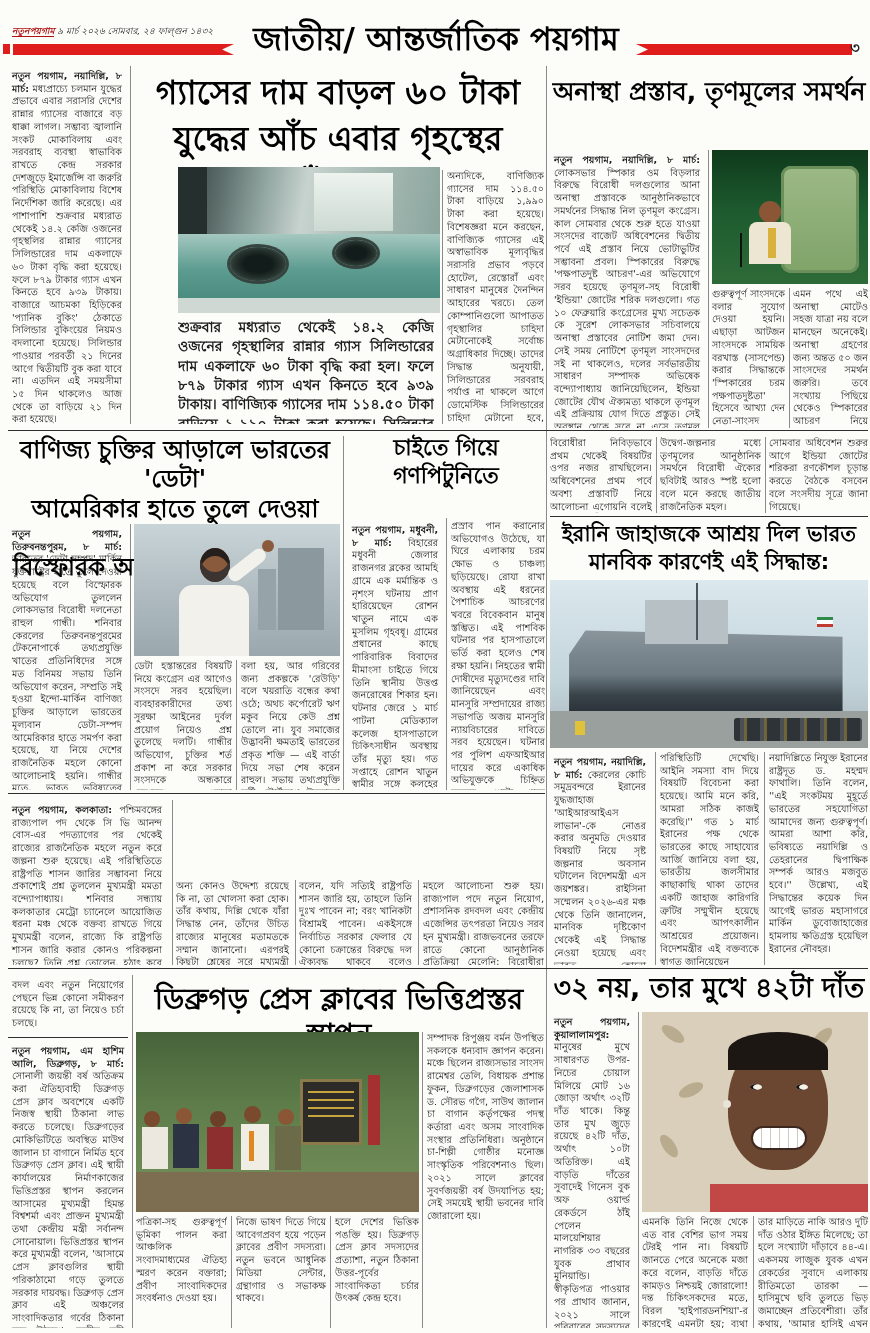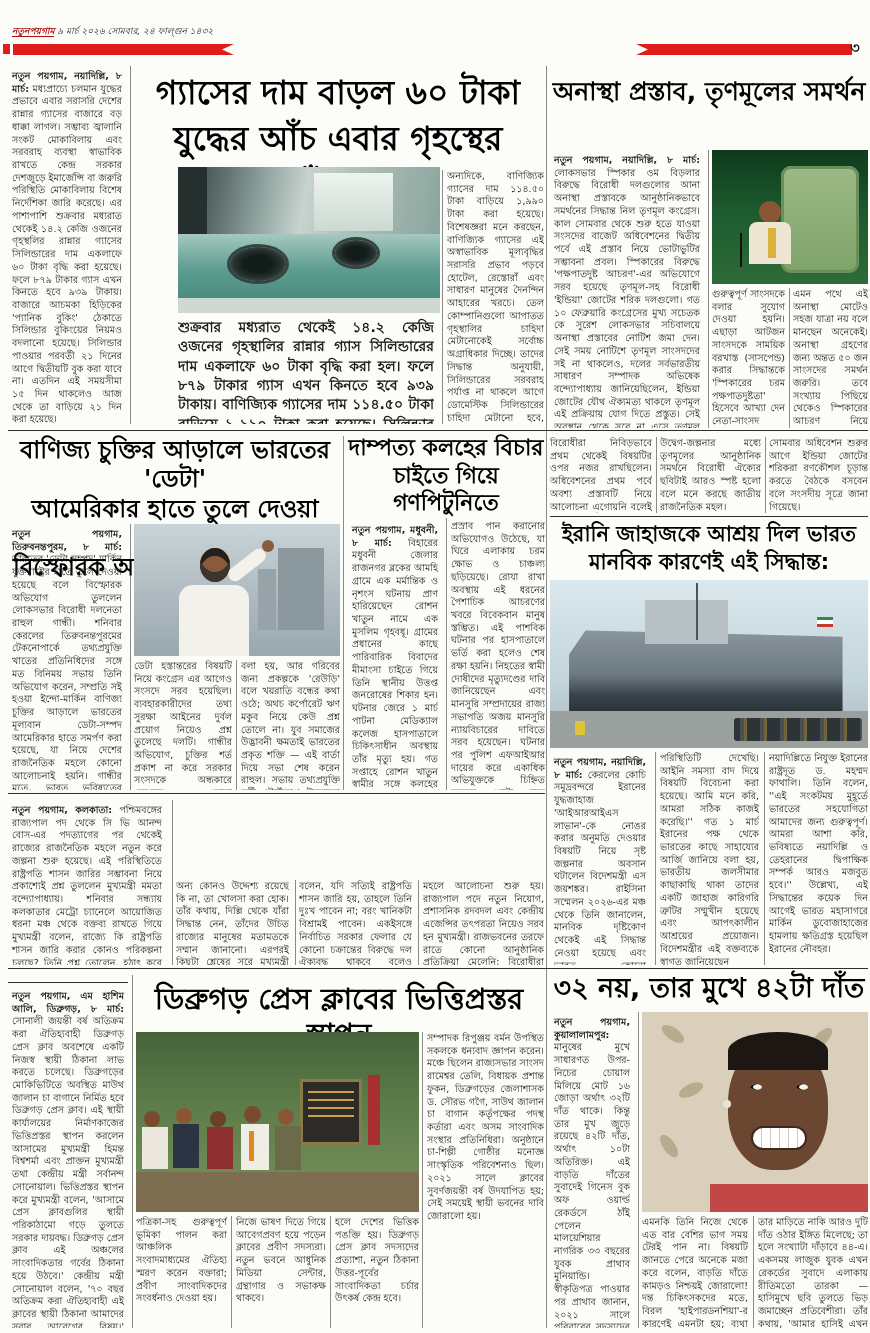--- a/index.html
+++ b/index.html
@@ -24,20 +24,21 @@
 
 <div class="page">
 
   <div class="abs" style="left:12px;top:24px;width:340px;font-size:9px;font-style:italic;">
     <span class="masthead-red">নতুনপয়গাম</span>
     <span>৯ মার্চ ২০২৬ সোমবার, ২৪ ফাল্গুন ১৪৩২</span>
   </div>
   <div class="abs" style="left:3px;top:44px;width:7px;height:10px;background:#df1d1d;"></div>
   <div class="abs ribL" style="left:13px;top:44px;width:221px;height:11px;"></div>
   <div class="abs ribR" style="left:636px;top:44px;width:216px;height:11px;"></div>
+  <div class="abs hl" style="left:250px;top:22px;width:372px;font-size:32px;line-height:1.1;">জাতীয়/ আন্তর্জাতিক পয়গাম</div>
   <div class="abs" style="left:850px;top:36px;font-size:15px;font-weight:bold;">৩</div>
 
   <div class="vr" style="left:546px;top:66px;height:1262px;"></div>
   <div class="vr" style="left:130px;top:66px;height:358px;"></div>
   <div class="vr" style="left:442px;top:170px;height:254px;"></div>
   <div class="vr" style="left:708px;top:150px;height:278px;"></div>
   <div class="vr" style="left:789px;top:288px;height:140px;"></div>
   <div class="hrule" style="left:8px;top:430px;width:860px;"></div>
   <div class="vr" style="left:656px;top:437px;height:76px;"></div>
   <div class="vr" style="left:765px;top:437px;height:76px;"></div>
@@ -123,21 +124,20 @@
       <div class="s" style="left:32%;top:18%;width:30px;height:34px;border-radius:50%;background:#8a5a3c;box-shadow:inset 0 -10px 0 #3c3431, inset 0 8px 0 #26201c;"></div>
       <div class="s" style="left:44%;top:26%;width:44px;height:14px;background:#f2f1ec;transform:rotate(-38deg);border-radius:7px;"></div>
       <div class="s" style="left:62%;top:12%;width:12px;height:12px;border-radius:50%;background:#8a5a3c;"></div>
     </div>
     <div class="abs bd" style="left:134px;top:660px;width:98px;height:130px;">ডেটা হস্তান্তরের বিষয়টি নিয়ে কংগ্রেস এর আগেও সংসদে সরব হয়েছিল। ব্যবহারকারীদের তথ্য সুরক্ষা আইনের দুর্বল প্রয়োগ নিয়েও প্রশ্ন তুলেছে দলটি। গান্ধীর অভিযোগ, চুক্তির শর্ত প্রকাশ না করে সরকার সংসদকে অন্ধকারে রেখেছে। এছাড়া তথ্যপ্রযুক্তি কর্মসংস্থান নিয়েও কেন্দ্রকে একহাত নেন তিনি; বড় প্রযুক্তি সংস্থার একচেটিয়া সুবিধা বাড়ছে বলেও সরব হন বিরোধী দলনেতা।</div>
     <div class="abs bd" style="left:241px;top:660px;width:99px;height:130px;">বলা হয়, আর গরিবের জন্য প্রকল্পকে 'রেউড়ি' বলে খয়রাতি বন্ধের কথা ওঠে; অথচ কর্পোরেট ঋণ মকুব নিয়ে কেউ প্রশ্ন তোলে না। যুব সমাজের উদ্ভাবনী ক্ষমতাই ভারতের প্রকৃত শক্তি — এই বার্তা দিয়ে সভা শেষ করেন রাহুল। সভায় তথ্যপ্রযুক্তি কর্মী, স্টার্টআপ উদ্যোক্তা এবং শিক্ষার্থীরা তাঁর বক্তব্যকে স্বাগত জানান।</div>
   </div>
 
   <div>
     <div class="abs hl" style="left:348px;top:434px;width:196px;font-size:22px;line-height:1.25;">
-      <div>দাম্পত্য কলহের বিচার</div>
       <div>চাইতে গিয়ে গণপিটুনিতে</div>
     </div>
     <div class="abs bd" style="left:348px;top:520px;width:94px;height:270px;">
       <p><b class="dl">নতুন পয়গাম, মধুবনী, ৮ মার্চ:</b>
       <span>বিহারের মধুবনী জেলার রাজনগর ব্লকের আমহি গ্রামে এক মর্মান্তিক ও নৃশংস ঘটনায় প্রাণ হারিয়েছেন রোশন খাতুন নামে এক মুসলিম গৃহবধূ। গ্রামের প্রধানের কাছে পারিবারিক বিবাদের মীমাংসা চাইতে গিয়ে তিনি স্থানীয় উত্তপ্ত জনরোষের শিকার হন। ঘটনার জেরে ১ মার্চ পাটনা মেডিক্যাল কলেজ হাসপাতালে চিকিৎসাধীন অবস্থায় তাঁর মৃত্যু হয়। গত সপ্তাহে রোশন খাতুন স্বামীর সঙ্গে কলহের মীমাংসা চেয়ে গ্রাম্য সালিশিতে গিয়েছিলেন। অভিযোগ, সেখানেই উন্মত্ত জনতা তাঁকে বেধড়ক মারধর করে ও চরম হেনস্থা করে; এমনকি তাঁকে জোরপূর্বক</span></p>
     </div>
     <div class="abs bd" style="left:451px;top:520px;width:94px;height:270px;">প্রস্রাব পান করানোর অভিযোগও উঠেছে, যা ঘিরে এলাকায় চরম ক্ষোভ ও চাঞ্চল্য ছড়িয়েছে। রোযা রাখা অবস্থায় এই ধরনের পৈশাচিক আচরণের খবরে বিবেকবান মানুষ স্তম্ভিত। এই পাশবিক ঘটনার পর হাসপাতালে ভর্তি করা হলেও শেষ রক্ষা হয়নি। নিহতের স্বামী দোষীদের মৃত্যুদণ্ডের দাবি জানিয়েছেন এবং মানসুরি সম্প্রদায়ের রাজ্য সভাপতি অজয় মানসুরি ন্যায়বিচারের দাবিতে সরব হয়েছেন। ঘটনার পর পুলিশ এফআইআর দায়ের করে একাধিক অভিযুক্তকে চিহ্নিত করেছে; গোটা গ্রামে এখন থমথমে পরিবেশ, চলছে পুলিশি টহলদারিও।</div>
   </div>
 
   <div>
@@ -170,20 +170,21 @@
     </div>
     <div class="abs hl" style="left:176px;top:798px;width:368px;font-size:26px;line-height:1.4;">
     </div>
     <div class="abs bd" style="left:176px;top:880px;width:113px;height:85px;">অন্য কোনও উদ্দেশ্য রয়েছে কি না, তা খোলসা করা হোক। তাঁর কথায়, দিল্লি থেকে যাঁরা সিদ্ধান্ত নেন, তাঁদের উচিত রাজ্যের মানুষের মতামতকে সম্মান জানানো। এরপরই কিছুটা শ্লেষের সুরে মুখ্যমন্ত্রী নিজের পরিশ্রমের কথা মনে করিয়ে দেন।</div>
     <div class="abs bd" style="left:299px;top:880px;width:113px;height:85px;">বলেন, যদি সত্যিই রাষ্ট্রপতি শাসন জারি হয়, তাহলে তিনি দুঃখ পাবেন না; বরং খানিকটা বিশ্রামই পাবেন। একইসঙ্গে নির্বাচিত সরকার ফেলার যে কোনো চক্রান্তের বিরুদ্ধে দল ঐক্যবদ্ধ থাকবে বলেও হুঁশিয়ারি দেন তিনি।</div>
     <div class="abs bd" style="left:423px;top:880px;width:121px;height:85px;">মহলে আলোচনা শুরু হয়। রাজ্যপাল পদে নতুন নিয়োগ, প্রশাসনিক রদবদল এবং কেন্দ্রীয় এজেন্সির তৎপরতা নিয়েও সরব হন মুখ্যমন্ত্রী। রাজভবনের তরফে রাতে কোনো আনুষ্ঠানিক প্রতিক্রিয়া মেলেনি; বিরোধীরা বিষয়টিকে কটাক্ষ করেছে।</div>
   </div>
 
   <div>
     <div class="abs bd" style="left:8px;top:975px;width:120px;height:353px;">
+      <p>বদল এবং নতুন নিয়োগের পেছনে ভিন্ন কোনো সমীকরণ রয়েছে কি না, তা নিয়েও চর্চা চলছে।</p>
       <div style="border-top:1px solid #2e2e2e;margin:7px 0;"></div>
       <p><b class="dl">নতুন পয়গাম, এম হাশিম আলি, ডিব্রুগড়, ৮ মার্চ:</b>
       <span>সোনালী জয়ন্তী বর্ষ অতিক্রম করা ঐতিহ্যবাহী ডিব্রুগড় প্রেস ক্লাব অবশেষে একটি নিজস্ব স্থায়ী ঠিকানা লাভ করতে চলেছে। ডিব্রুগড়ের মোকিভিটিতে অবস্থিত মাউথ জালান চা বাগানে নির্মিত হবে ডিব্রুগড় প্রেস ক্লাব। এই স্থায়ী কার্যালয়ের নির্মাণকাজের ভিত্তিপ্রস্তর স্থাপন করলেন আসামের মুখ্যমন্ত্রী হিমন্ত বিশ্বশর্মা এবং প্রাক্তন মুখ্যমন্ত্রী তথা কেন্দ্রীয় মন্ত্রী সর্বানন্দ সোনোয়াল। ভিত্তিপ্রস্তর স্থাপন করে মুখ্যমন্ত্রী বলেন, 'আসামে প্রেস ক্লাবগুলির স্থায়ী পরিকাঠামো গড়ে তুলতে সরকার দায়বদ্ধ। ডিব্রুগড় প্রেস ক্লাব এই অঞ্চলের সাংবাদিকতার গর্বের ঠিকানা হয়ে উঠবে।' কেন্দ্রীয় মন্ত্রী সোনোয়াল বলেন, '৭০ বছর অতিক্রম করা ঐতিহ্যবাহী এই ক্লাবের স্থায়ী ঠিকানা আমাদের সবার আবেগের বিষয়।' আগামী দেড় বছরের মধ্যে নির্মাণ শেষের লক্ষ্যমাত্রা নেওয়া হয়েছে।</span></p>
     </div>
     <div class="abs hl" style="left:136px;top:982px;width:406px;font-size:29px;line-height:1.2;">ডিব্রুগড় প্রেস ক্লাবের ভিত্তিপ্রস্তর স্থাপন</div>
     <div class="ph" style="left:136px;top:1032px;width:283px;height:180px;">
       <div class="s" style="left:0;top:0;width:100%;height:100%;background:linear-gradient(180deg,#46633a,#5d7c49 40%,#77935d);"></div>
       <div class="s" style="left:0;top:78%;width:100%;height:22%;background:#7d6e52;"></div>
       <div class="s" style="left:58%;top:26%;width:62px;height:66px;background:#2d2b27;box-shadow:inset 0 0 0 3px #8a7a4a;">
         <div style="margin:12px 8px 0;height:2px;background:#c8a43e;"></div>

